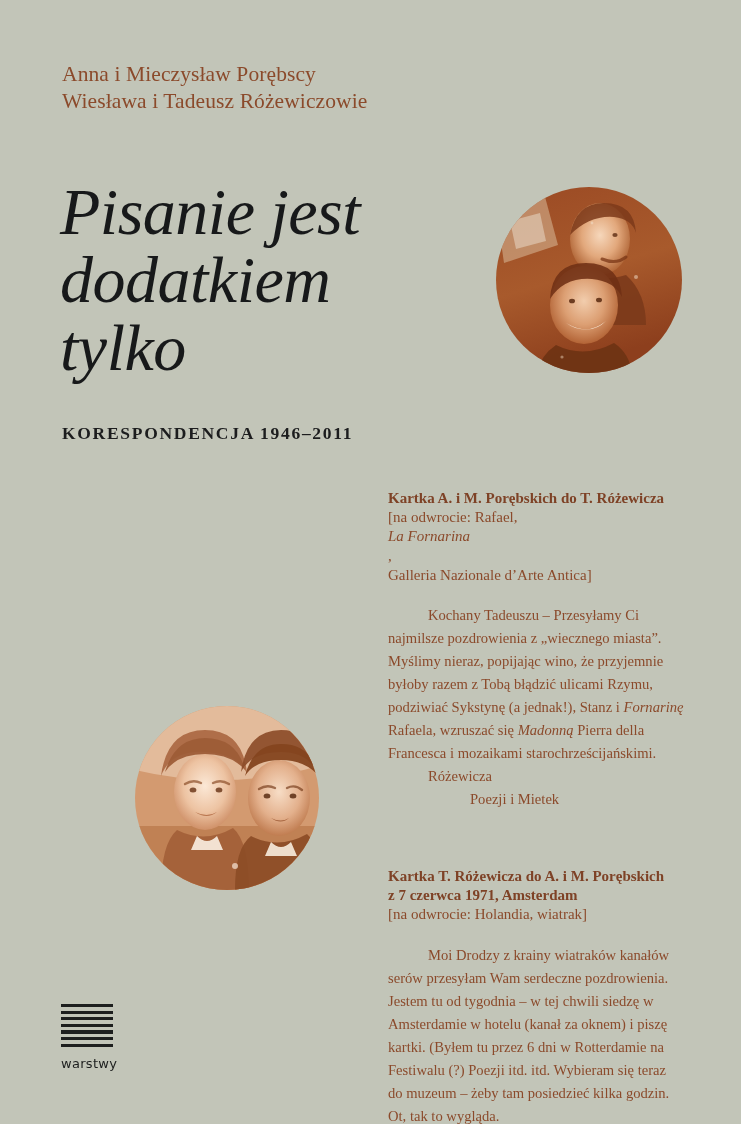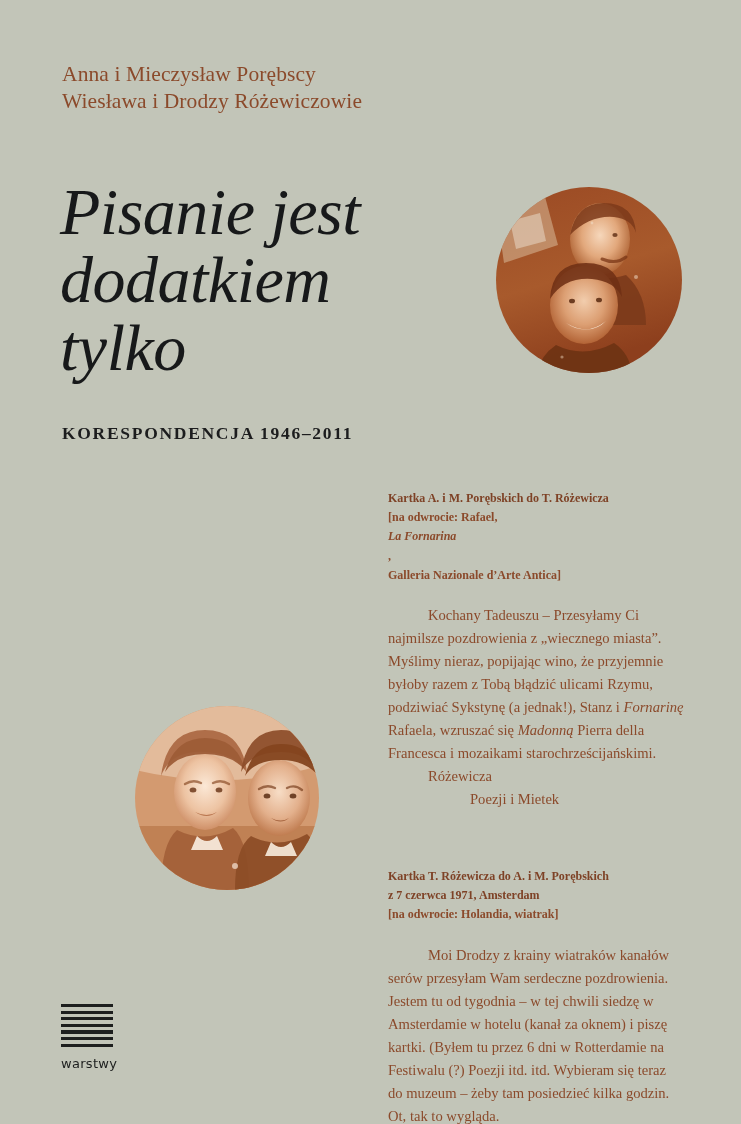--- a/index.html
+++ b/index.html
@@ -79,25 +79,25 @@
     position: absolute;
     left: 388px;
     top: 489px;
     width: 296px;
     color: #8b4a2b;
   }
   .letter { margin-bottom: 0; }
   .letter + .letter { margin-top: 56px; }
 
   .lhead {
-    font-size: 12px;
+    font-size: 15px;
     line-height: 19.2px;
   }
   .lhead .b { font-weight: bold; color: #7e4226; }
-  .lhead .n { font-weight: bold; }
+  .lhead .n { font-weight: normal; }
   .lhead i { font-style: italic; }
   .lhead span { display: block; }
 
   .lbody {
     font-size: 14.6px;
     line-height: 23px;
     margin-top: 19px;
   }
   .lbody p { margin: 0; }
   .lbody .ind { text-indent: 40px; }
@@ -130,21 +130,21 @@
     letter-spacing: .3px;
   }
 </style>
 </head>
 <body>
 
 <div class="cover">
 
   <div class="authors">
     <div>Anna i Mieczysław Porębscy</div>
-    <div>Wiesława i Drodzy Różewiczowie</div>
+    <div>Wiesława i Tadeusz Różewiczowie</div>
   </div>
 
   <div class="title">
     <span>Pisanie jest</span>
     <span>dodatkiem</span>
     <span>tylko</span>
   </div>
   <div class="subtitle">KORESPONDENCJA 1946–2011</div>
 
   <div class="photo photo-top">

